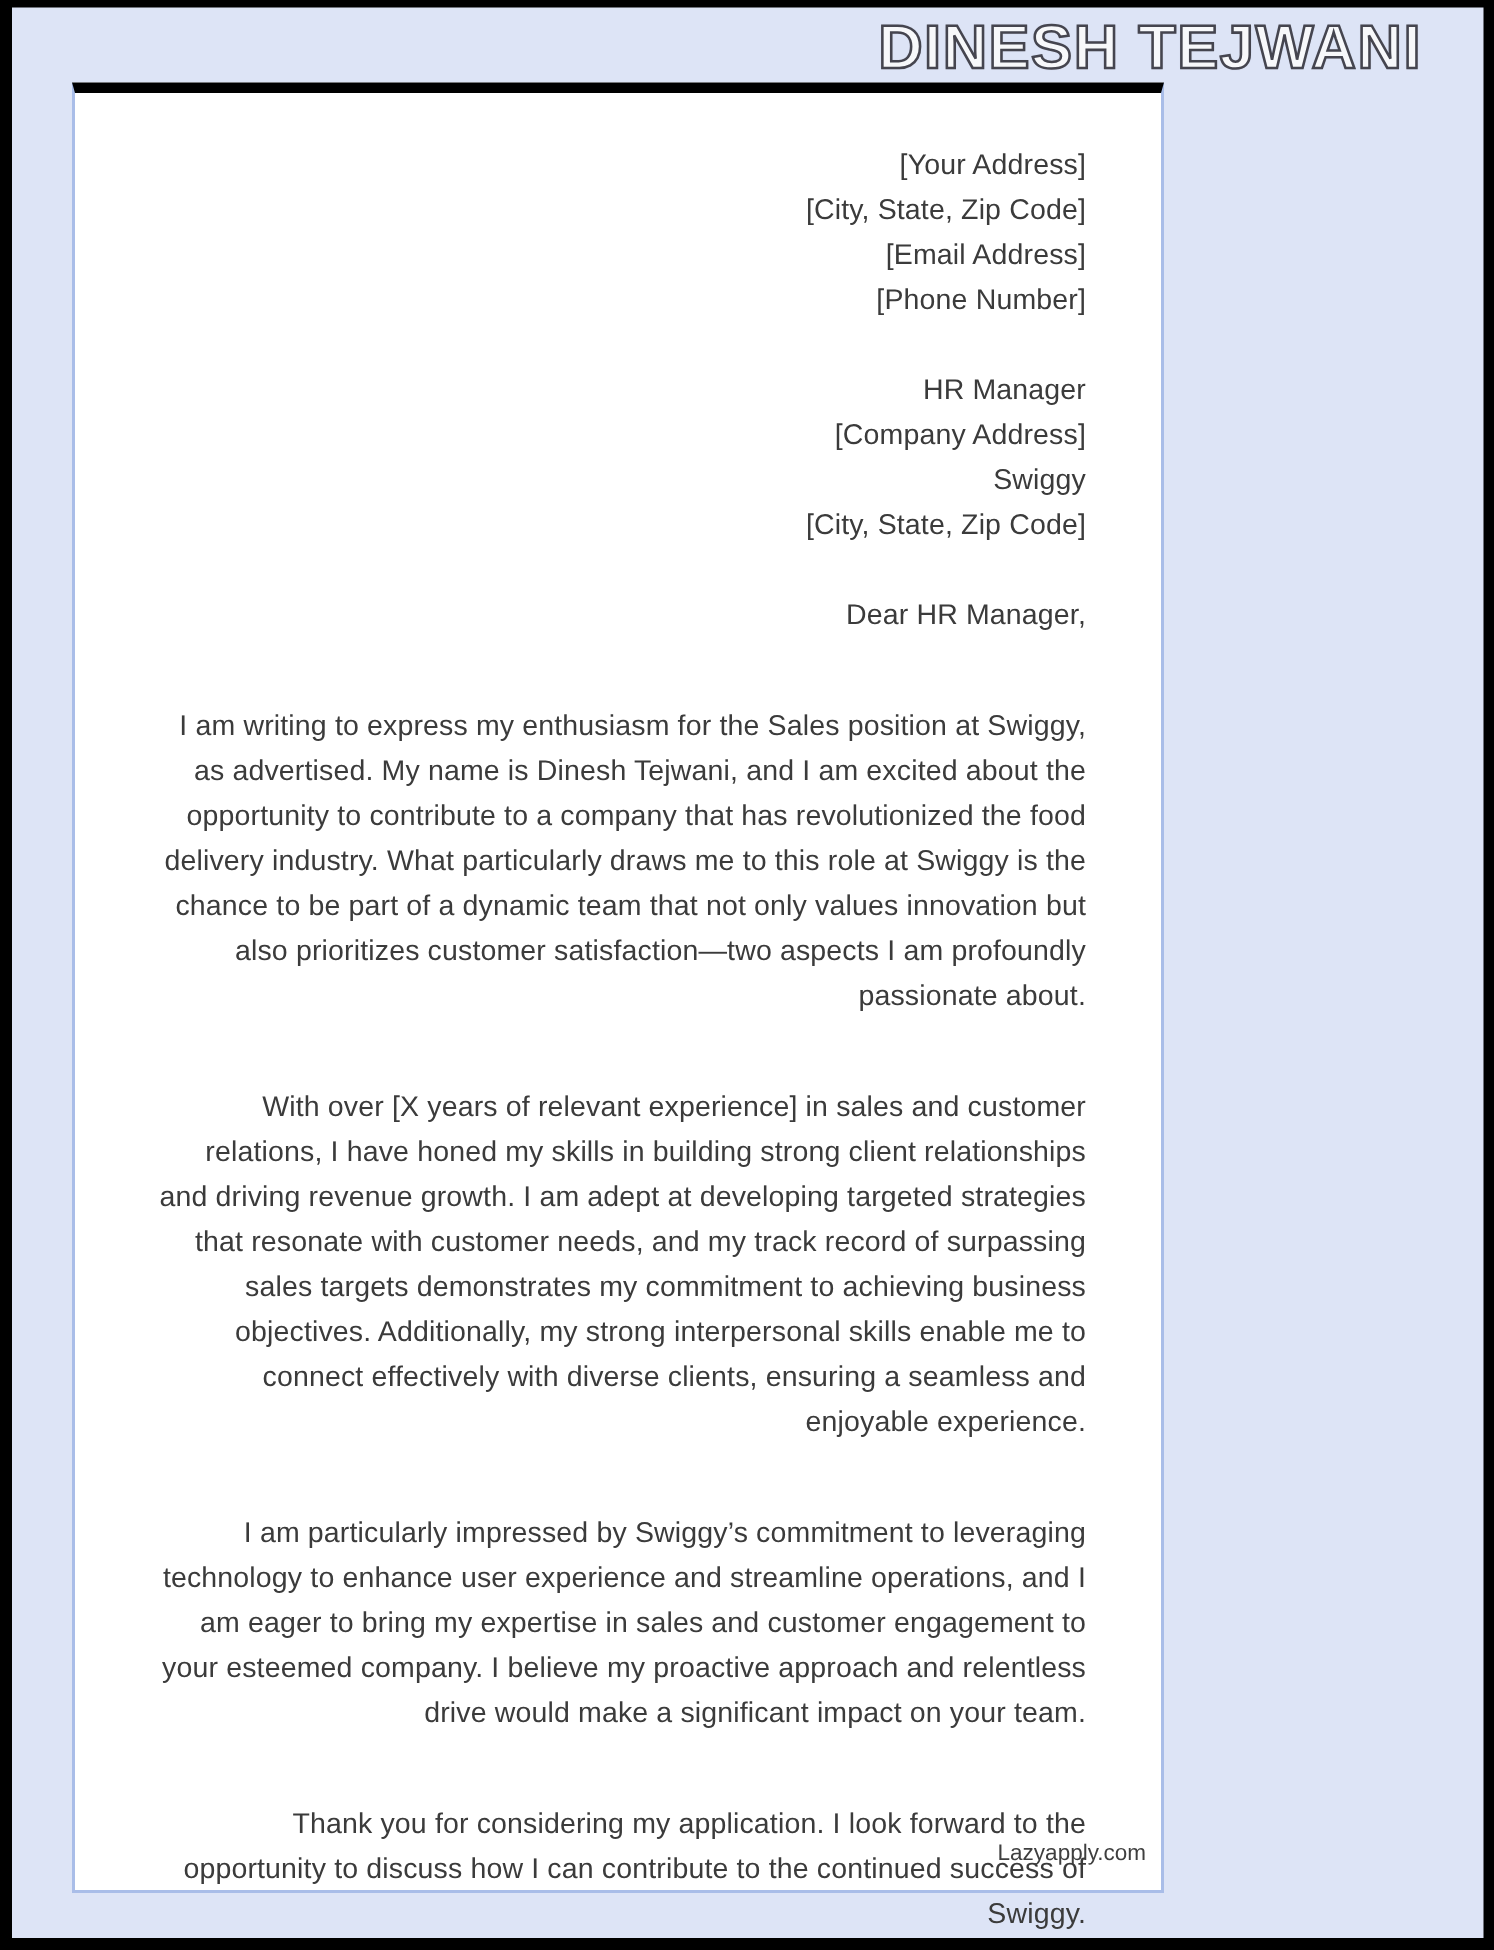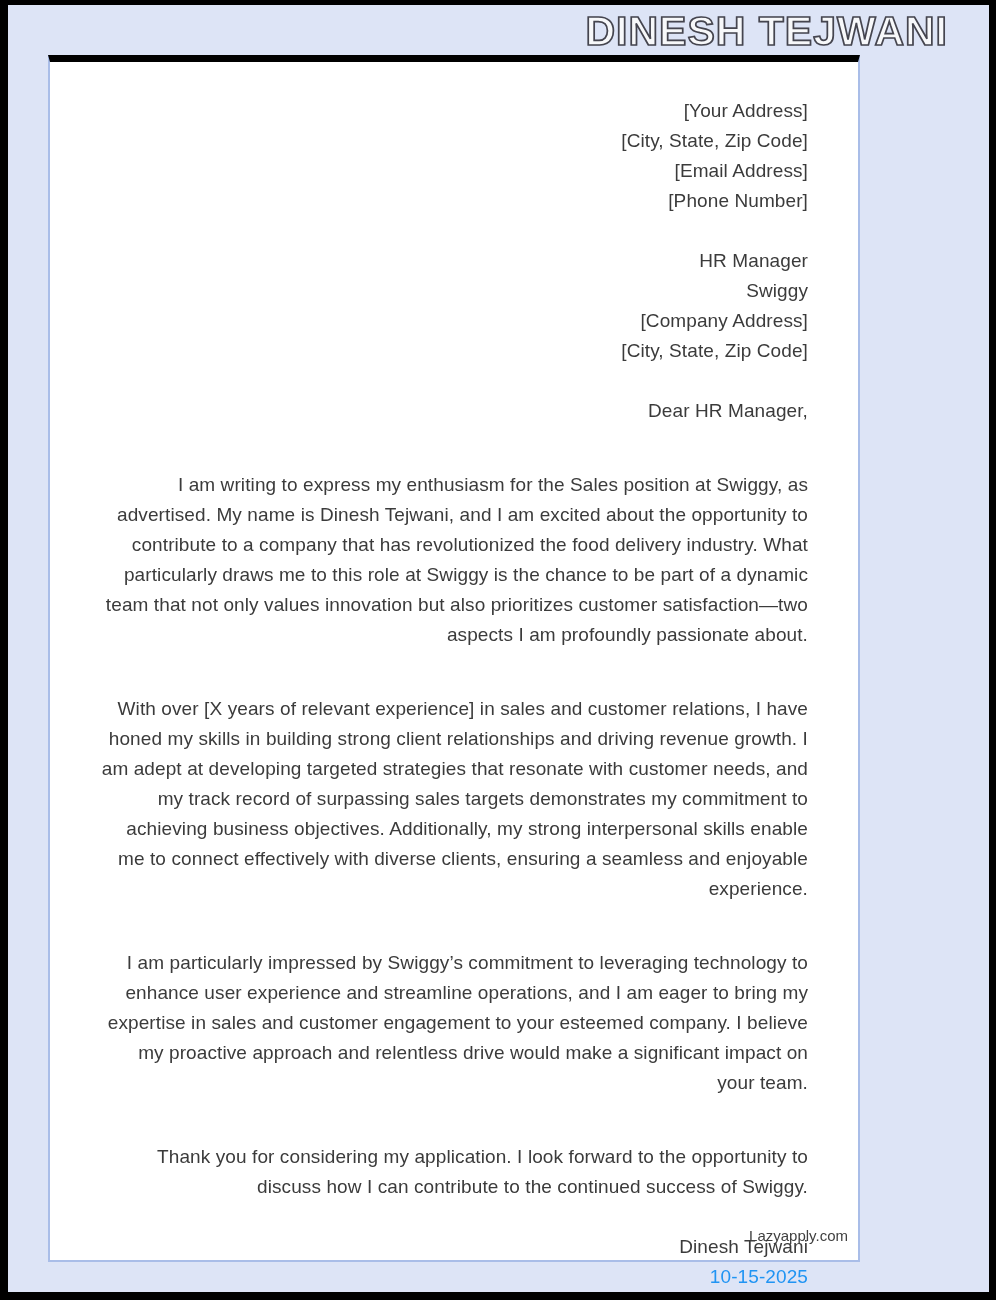--- a/index.html
+++ b/index.html
@@ -24,21 +24,21 @@
     font-weight: 700;
     letter-spacing: 1px;
     color: #f7f8fa;
     -webkit-text-stroke: 1.7px #45454f;
     text-shadow: 0 0 1px #45454f;
     white-space: nowrap;
   }
   .paper {
     position: absolute;
     left: 40px; top: 50px;
-    width: 812px; height: 1207px;
+    width: 728px; height: 1207px;
     background: #ffffff;
     border-top: 7px solid #000000;
     border-left: 2px solid var(--paper-border, #a9bde8);
     border-right: 2px solid var(--paper-border, #a9bde8);
     border-bottom: 2px solid var(--paper-border, #a9bde8);
   }
   .content {
     padding: 34px 50px 0 50px;
     font-size: 19px;
     line-height: 30px;
@@ -73,22 +73,22 @@
 
       <div class="block">
         <div>[Your Address]</div>
         <div>[City, State, Zip Code]</div>
         <div>[Email Address]</div>
         <div>[Phone Number]</div>
       </div>
 
       <div class="block">
         <div>HR Manager</div>
+        <div>[Company Address]</div>
         <div>Swiggy</div>
-        <div>[Company Address]</div>
         <div>[City, State, Zip Code]</div>
       </div>
 
       <div class="block">Dear HR Manager,</div>
 
       <p>I am writing to express my enthusiasm for the Sales position at Swiggy, as advertised. My name is Dinesh Tejwani, and I am excited about the opportunity to contribute to a company that has revolutionized the food delivery industry. What particularly draws me to this role at Swiggy is the chance to be part of a dynamic team that not only values innovation but also prioritizes customer satisfaction—two aspects I am profoundly passionate about.</p>
       <p>With over [X years of relevant experience] in sales and customer relations, I have honed my skills in building strong client relationships and driving revenue growth. I am adept at developing targeted strategies that resonate with customer needs, and my track record of surpassing sales targets demonstrates my commitment to achieving business objectives. Additionally, my strong interpersonal skills enable me to connect effectively with diverse clients, ensuring a seamless and enjoyable experience.</p>
       <p>I am particularly impressed by Swiggy’s commitment to leveraging technology to enhance user experience and streamline operations, and I am eager to bring my expertise in sales and customer engagement to your esteemed company. I believe my proactive approach and relentless drive would make a significant impact on your team.</p>
       <p>Thank you for considering my application. I look forward to the opportunity to discuss how I can contribute to the continued success of Swiggy.</p>
 

